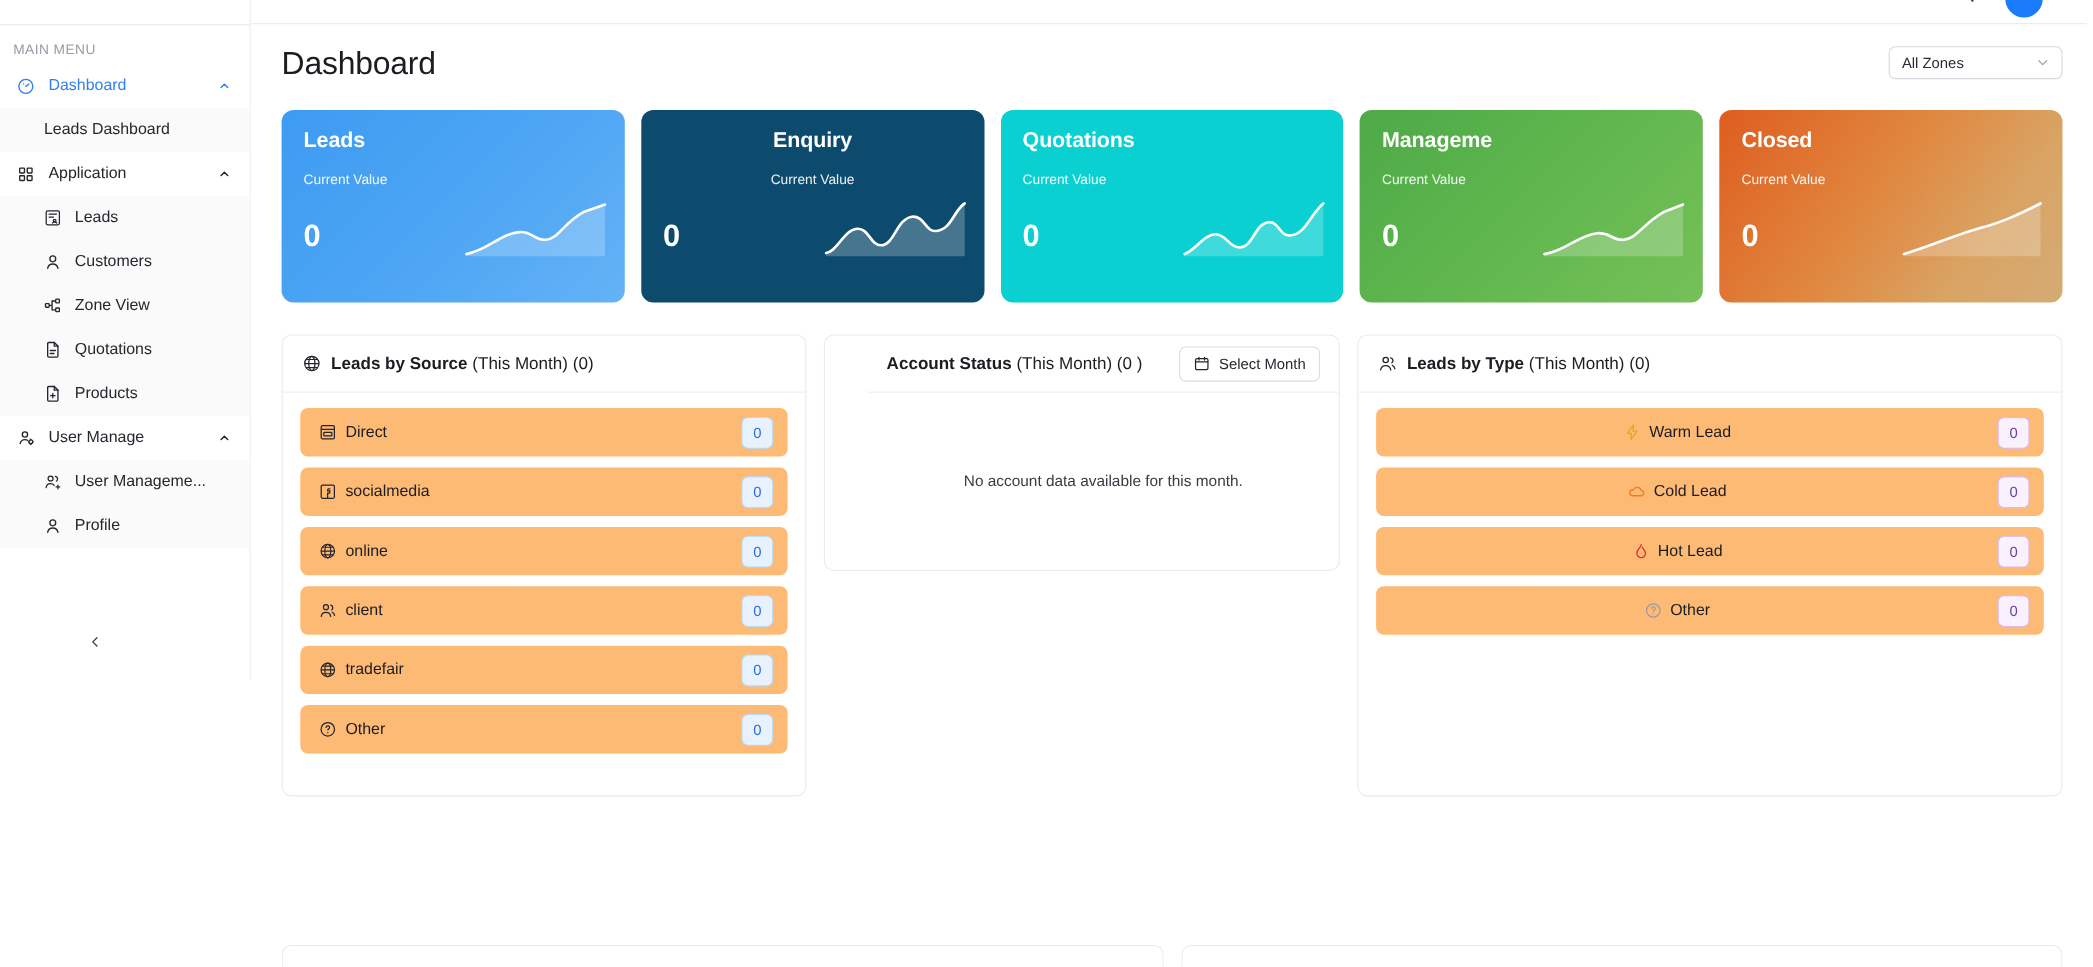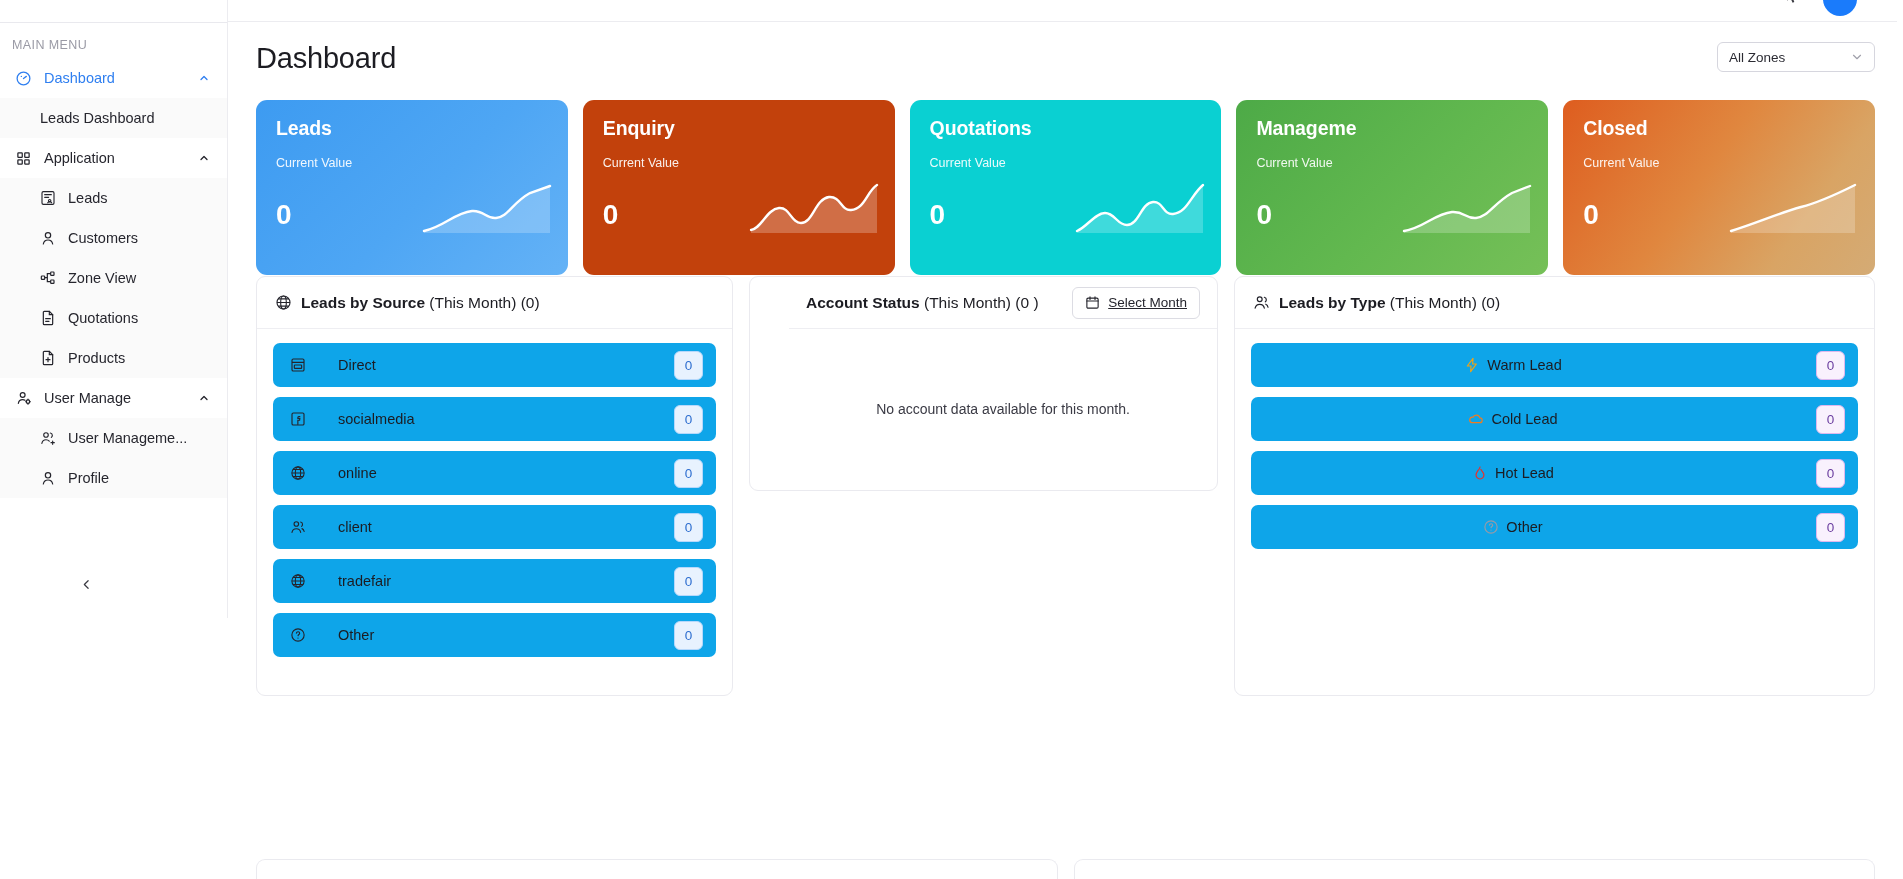--- a/index.html
+++ b/index.html
@@ -167,29 +167,29 @@
     font-size: 28px;
     font-weight: bold;
     line-height: 1;
   }
   .kpi .spark {
     position: absolute;
     right: 8px; bottom: 36px;
     width: 140px; height: 56px;
   }
   .kpi-leads      { background: linear-gradient(135deg,#3d9bf1 0%,#4ea6f4 55%,#64b2f6 100%); }
-  .kpi-enquiry    { background: #c2410c; }
+  .kpi-enquiry    { background: #0c4a6e; text-align: center; }
   .kpi-quotations { background: #0ad0d2; }
   .kpi-converted  { background: linear-gradient(135deg,#4daa47 0%,#62b84f 55%,#76c058 100%); }
   .kpi-closed     { background: linear-gradient(125deg,#de5d1f 0%,#e0873f 45%,#d9a464 75%,#d4ab75 100%); }
 
   
   .panel-row {
     position: absolute;
-    top: 276px; left: 28px; right: 28px;
+    top: 304px; left: 28px; right: 28px;
     height: 420px;
     display: flex;
     gap: 16px;
   }
   .panel {
     background: #fff;
     border: 1px solid #eaeaef;
     border-radius: 9px;
     display: flex;
     flex-direction: column;
@@ -223,40 +223,38 @@
     display: flex; align-items: center;
     height: 32px;
     border: 1px solid #dcdce3;
     border-radius: 6px;
     padding: 0 12px;
     font-size: 13.5px;
     color: #26262e;
     background: #fff;
     cursor: pointer;
     white-space: nowrap;
-    text-decoration: underline;
   }
   .select-month .sm-ic { width: 15px; height: 15px; margin-right: 8px; display:inline-flex; }
 
   .panel-body { flex: 1 1 auto; padding: 14px 16px 16px 16px; }
   .panel-body.empty {
     display: flex; align-items: center; justify-content: center;
     font-size: 14px; color: #3a3a44;
   }
 
   .stat-row {
     display: flex;
     align-items: center;
     height: 44px;
-    background: #0ea5e9;
+    background: #fdba74;
     border-radius: 7px;
     padding: 0 13px 0 16px;
     margin-bottom: 10px;
     cursor: pointer;
-    gap: 24px;
   }
   .stat-row .sr-ic {
     width: 17px; height: 17px; margin-right: 8px;
     display: inline-flex; align-items: center; justify-content: center;
   }
   .stat-row .sr-label {
     font-size: 14.5px;
     color: #1c1c22;
     flex: 1 1 auto;
   }

